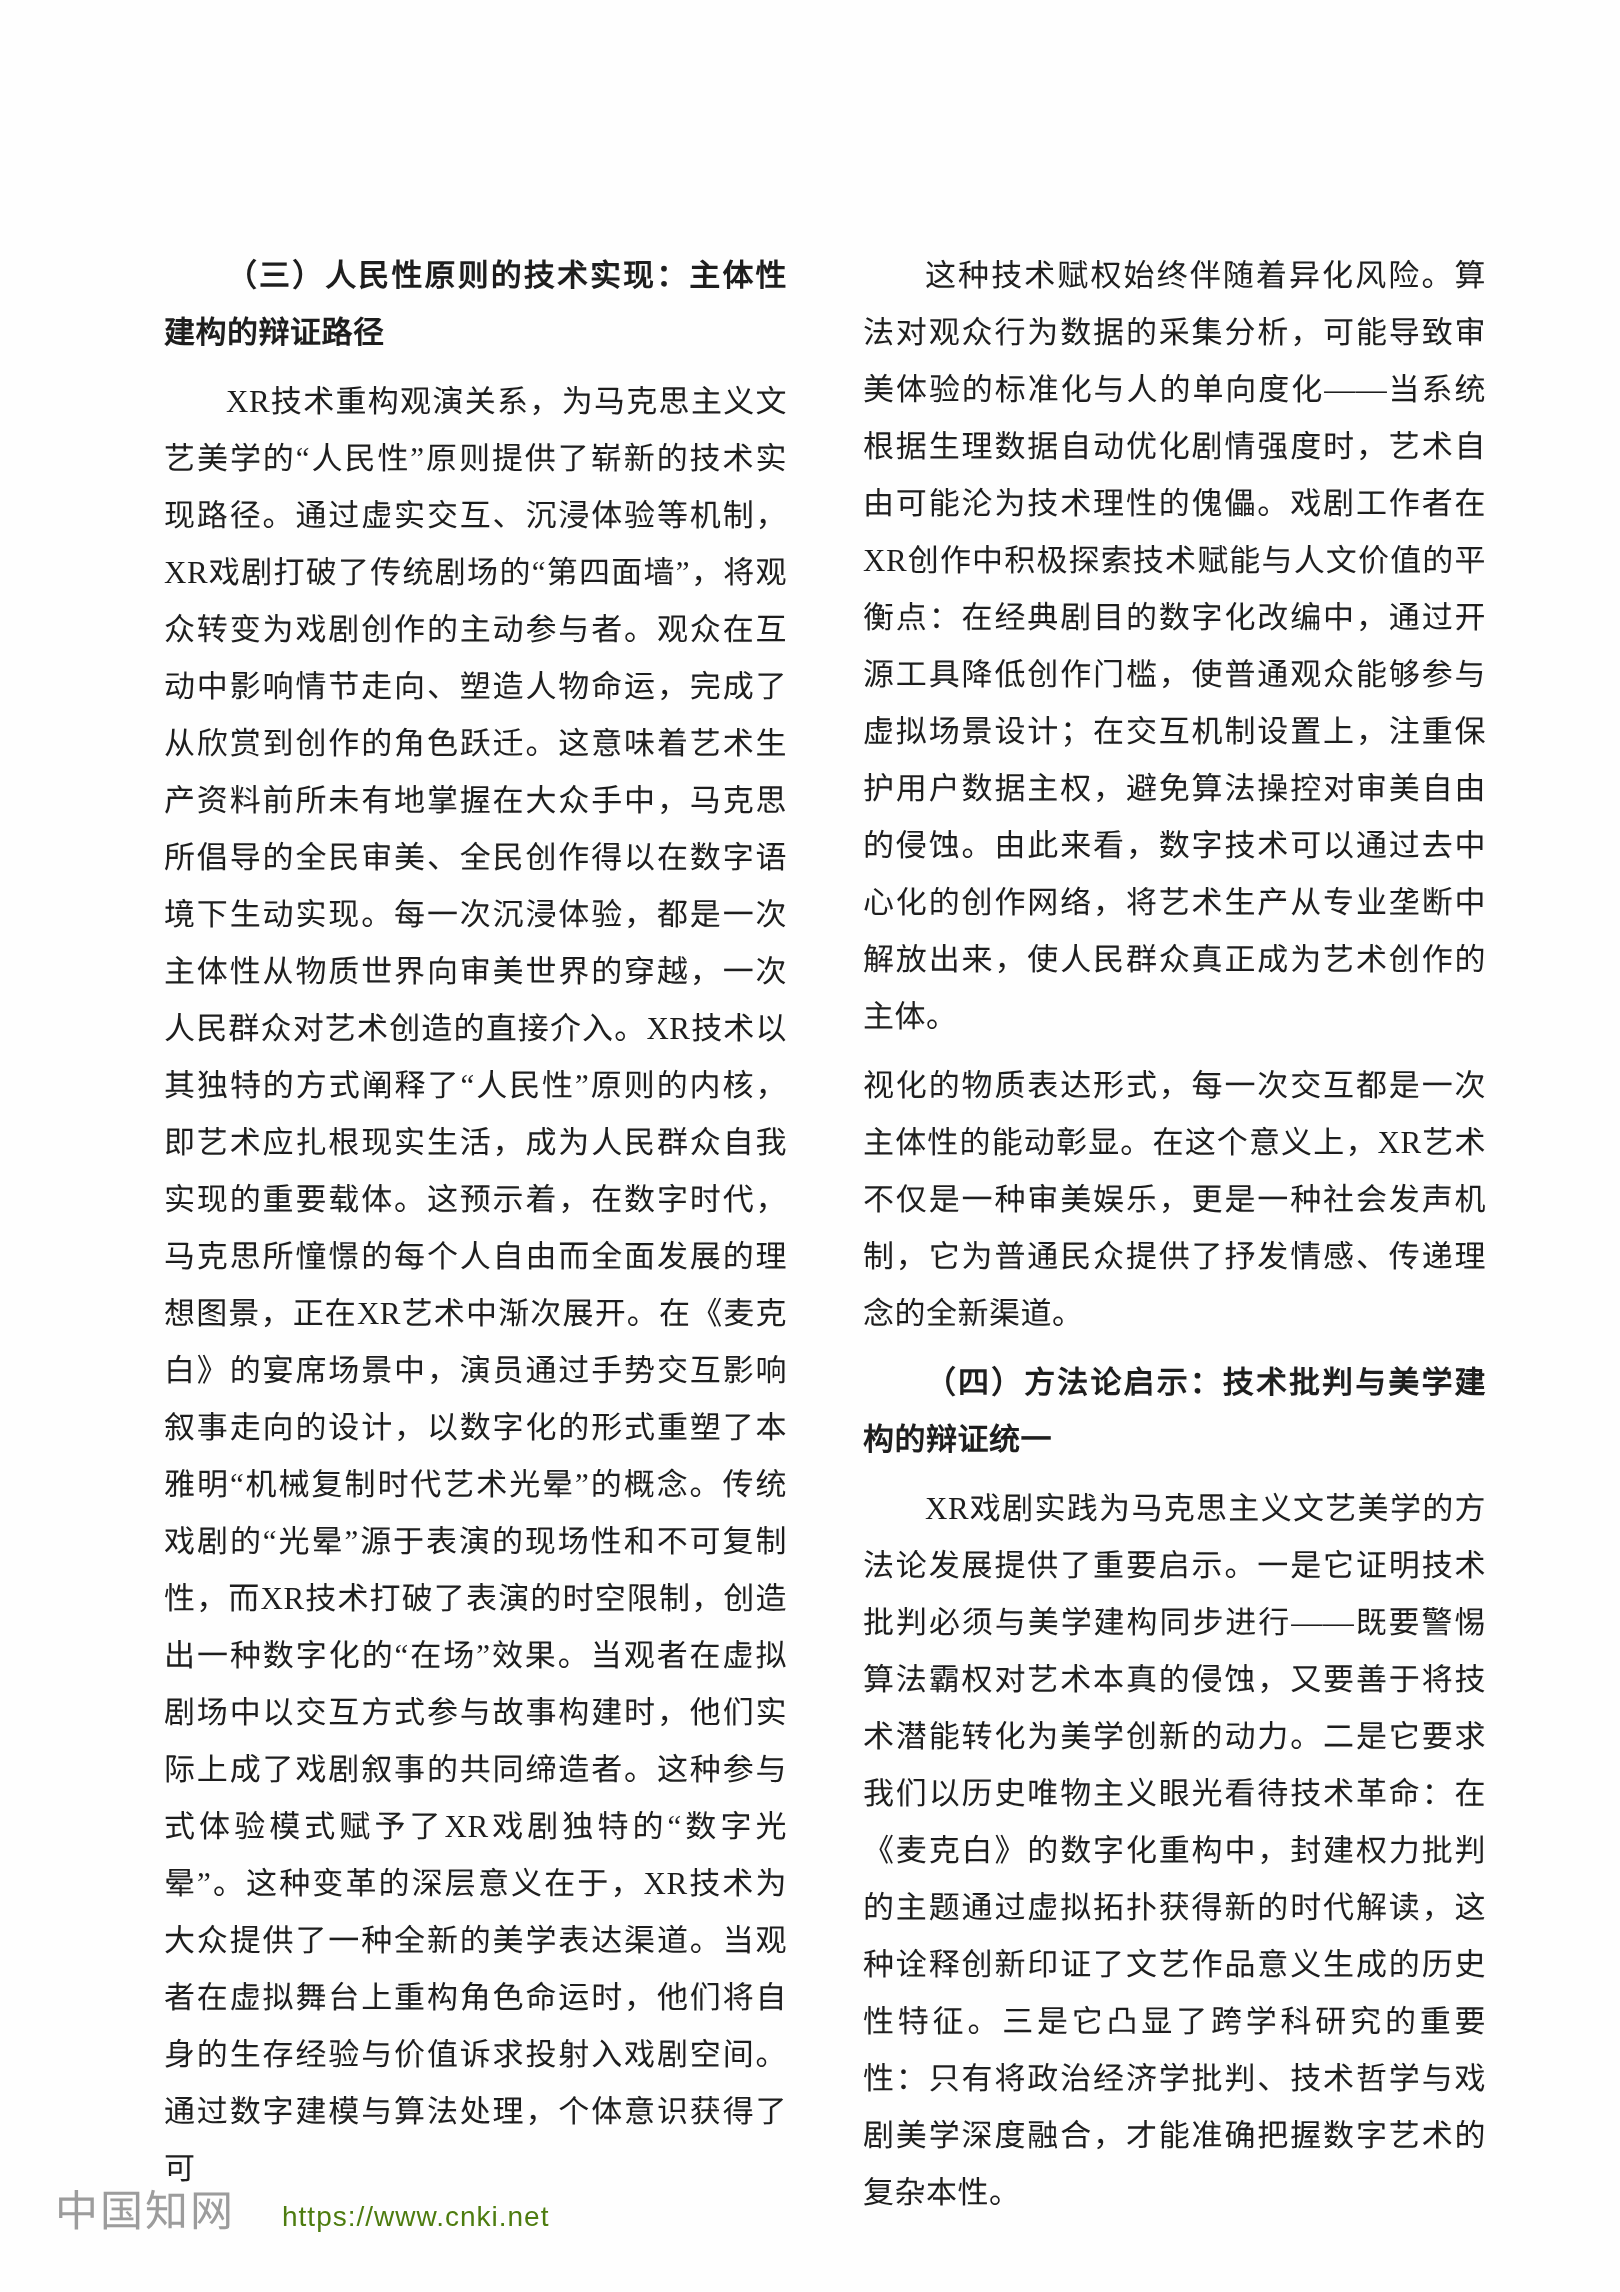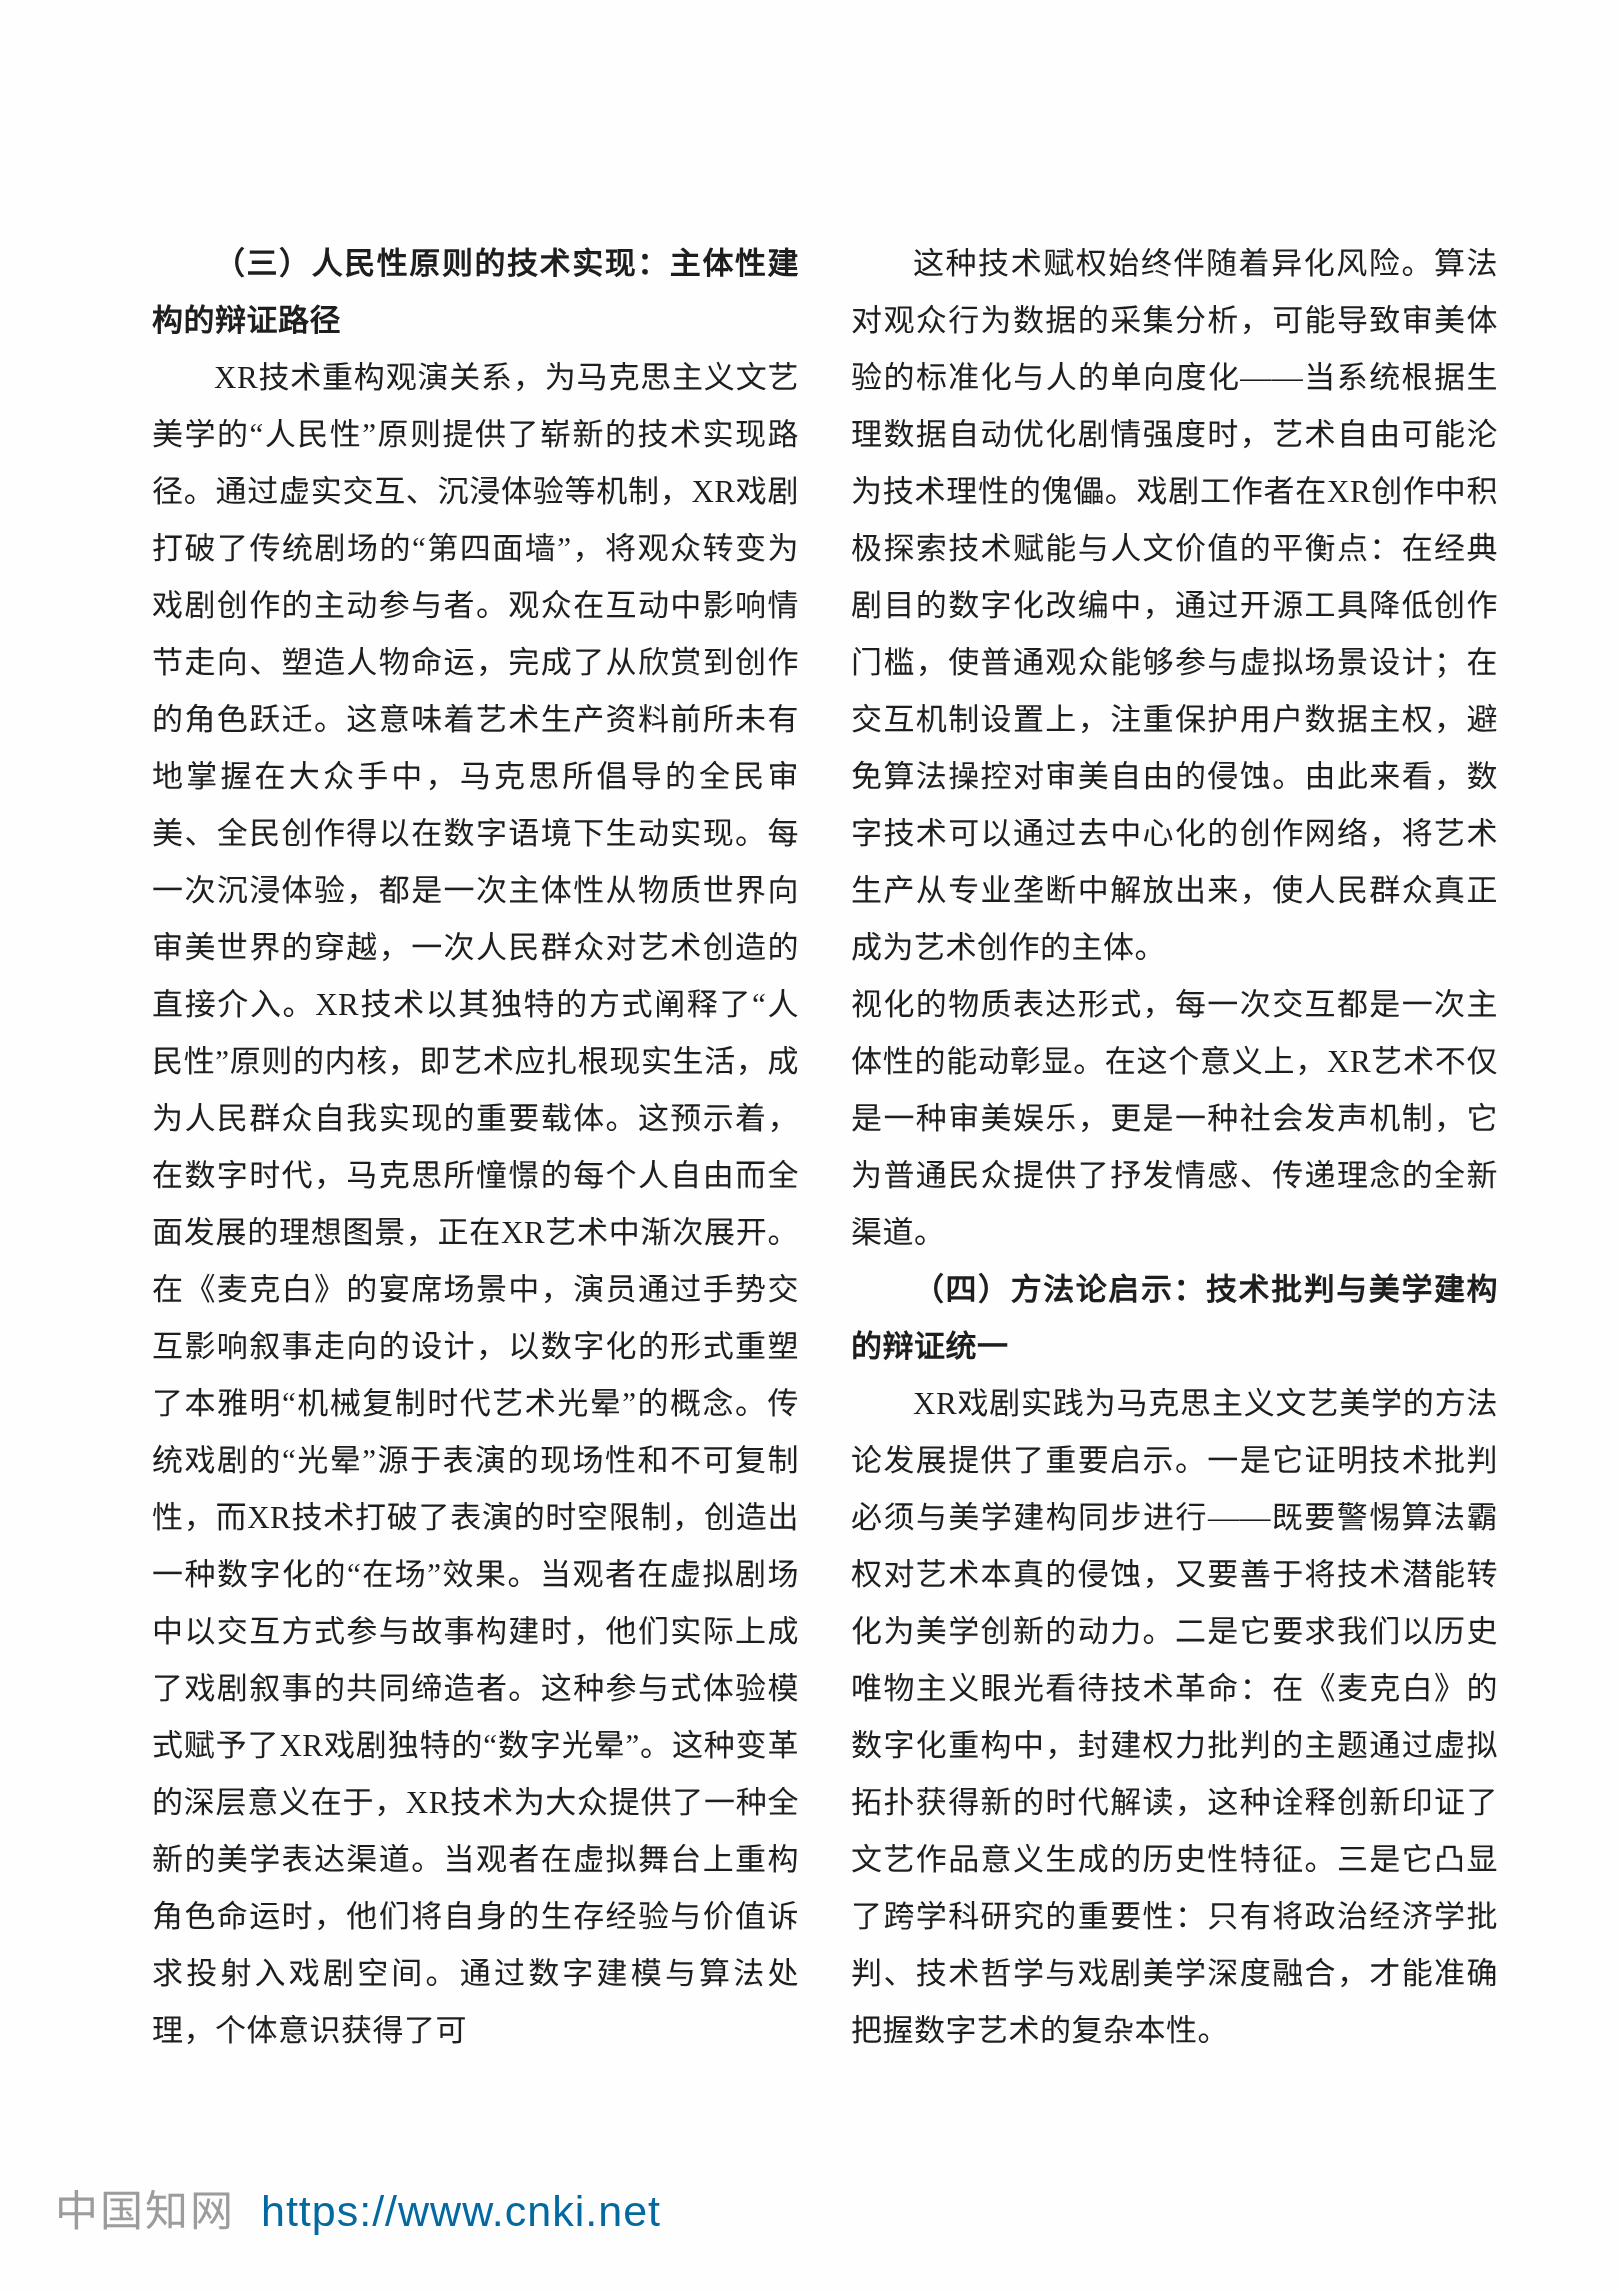--- a/index.html
+++ b/index.html
@@ -23,21 +23,21 @@
     width: 647px;
     font-size: 31px;
     line-height: 57px;
     text-align: justify;
     text-justify: inter-ideograph;
     letter-spacing: 0.5px;
   }
   .column-left  { left: 152px; }
   .column-right { left: 851px; }
   .para, .heading {
-    margin: 0;
+    margin: 12px;
     padding: 0;
     text-indent: 2em;
     font-size: 31px;
     font-weight: 400;
   }
   .heading { font-weight: 700; }
   .para.no-indent { text-indent: 0; }
 
   
   .footer {
@@ -103,24 +103,24 @@
   }
   .wm-logo {
     font-family: "Liberation Sans", "DejaVu Sans", sans-serif;
     font-size: 43px;
     font-weight: 400;
     color: #9c9c9c;
     letter-spacing: 2px;
   }
   .wm-url {
     font-family: "Liberation Sans", "DejaVu Sans", sans-serif;
-    font-size: 43px;
+    font-size: 28px;
     font-weight: 400;
-    color: #0369a1;
-    margin-left: 26px;
+    color: #4d7c0f;
+    margin-left: 47px;
     letter-spacing: 1px;
   }
 </style>
 </head>
 <body>
 
 <div class="page">
 
   <section class="column column-left">
     <h3 class="heading">（三）人民性原则的技术实现：主体性建构的辩证路径</h3>

